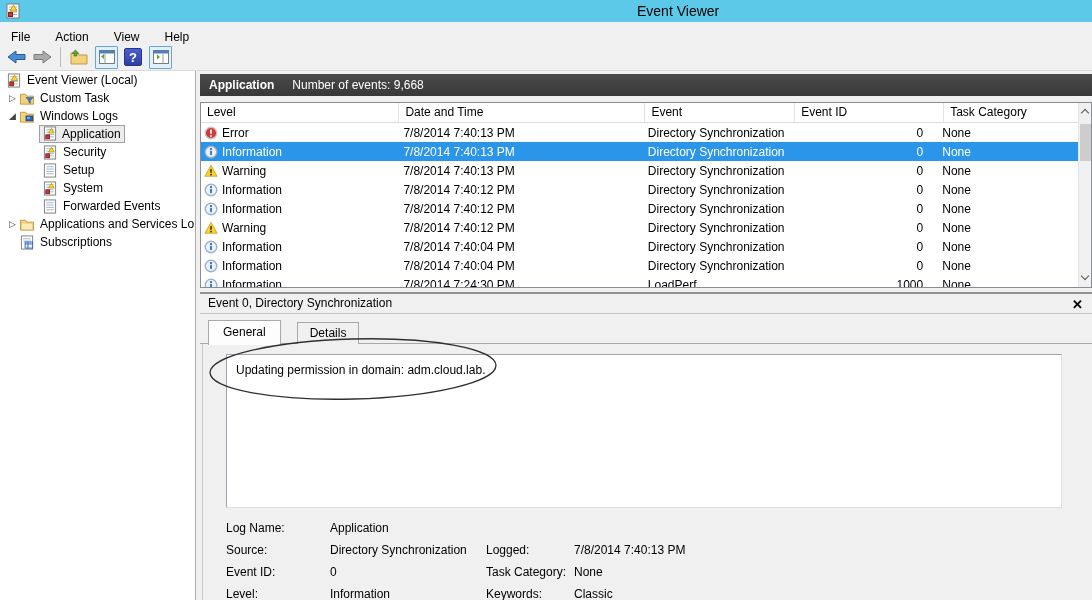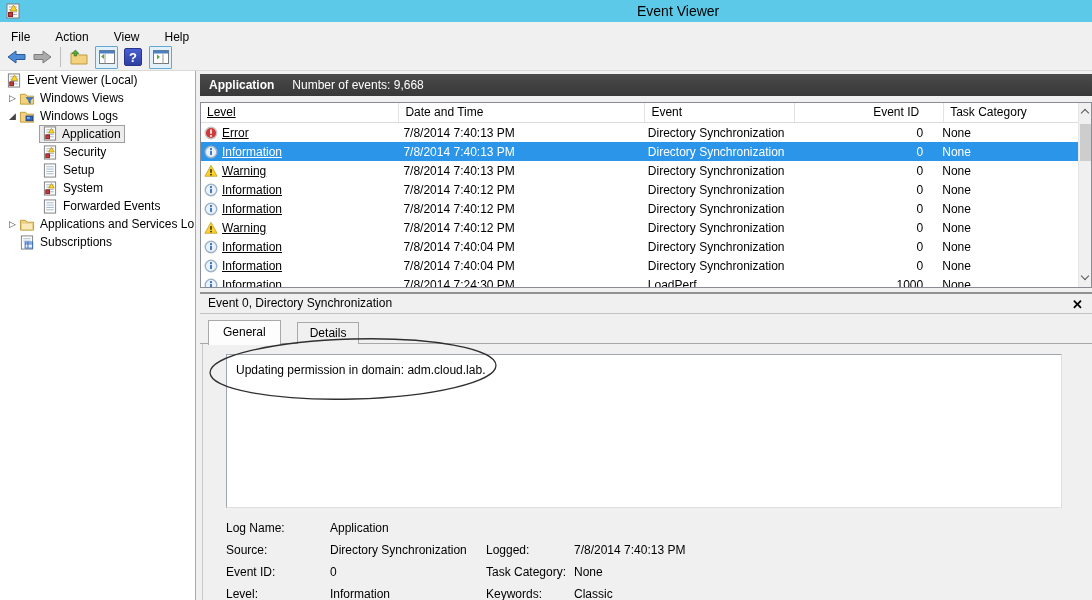--- a/index.html
+++ b/index.html
@@ -37,22 +37,22 @@
   
   .main { position:absolute; left:200px; top:0; right:0; height:100%; }
   .action-header { position:absolute; top:3px; left:0; right:0; height:22px; background:linear-gradient(#4a4a4a,#383838); color:#fff; display:flex; align-items:center; }
   .ah-title { font-weight:bold; padding-left:9px; }
   .ah-sub { margin-left:18px; }
 
   
   .list { position:absolute; top:31px; left:0; right:0; height:186px; background:#fff; border:1px solid #898c95; }
   .thead { height:20px; display:flex; border-bottom:1px solid #dcdcdc; background:#fff; }
   .th { line-height:19px; padding-left:6px; border-right:1px solid #e3e3e3; overflow:hidden; }
-  .th.c-eid { text-align:right; padding-right:24px; }
-  .c-level { width:200px;text-decoration:underline; } .c-date { width:248px; } .c-source { width:151px; }
+  .th.c-eid { text-align:left; padding-right:24px; }
+  .c-level { width:200px; } .c-date { width:248px; } .c-source { width:151px; }
   .c-eid { width:150px; } .c-task { width:148px; }
   .rows { position:absolute; top:20px; bottom:0; left:0; right:13px; overflow:hidden; }
   .row { height:19px; display:flex; align-items:center; }
   .row .cell { overflow:hidden; white-space:nowrap; }
   .row .c-level { padding-left:3px; display:flex; align-items:center; }
   .row .c-level .licon { width:14px; height:14px; margin-right:4px; flex:0 0 14px; }
   .row .c-date { padding-left:7px; }
   .row .c-source { padding-left:9px; }
   .row .c-eid { text-align:right; padding-right:10px; }
   .row .c-task { padding-left:9px; }
@@ -161,21 +161,21 @@
       </svg>
       <span>Event Viewer (Local)</span>
     </div>
 
     <div class="tree-row ind1">
       <span class="exp">▷</span>
       <svg class="ticon" viewBox="0 0 16 16">
         <path d="M1 3.5 h5.5 l1.5 2 H15 v8.5 H1 Z" fill="#f3d27e" stroke="#bf9b3e"></path>
         <path d="M7 7 h7.5 l-3 3.2 v3 l-1.6 -1.2 v-1.8 Z" fill="#3a7ad4" stroke="#24529a" stroke-width="0.6"></path>
       </svg>
-      <span>Windows Views</span>
+      <span>Custom Task</span>
     </div>
 
     <div class="tree-row ind1">
       <span class="exp">◢</span>
       <svg class="ticon" viewBox="0 0 16 16">
         <path d="M1 3.5 h5.5 l1.5 2 H15 v8.5 H1 Z" fill="#f3d27e" stroke="#bf9b3e"></path>
         <rect x="7" y="7.5" width="7" height="5" fill="#2f66c4" stroke="#1d4282"></rect>
         <rect x="8" y="8.5" width="3" height="2" fill="#7fb2f0"></rect>
       </svg>
       <span>Windows Logs</span>

